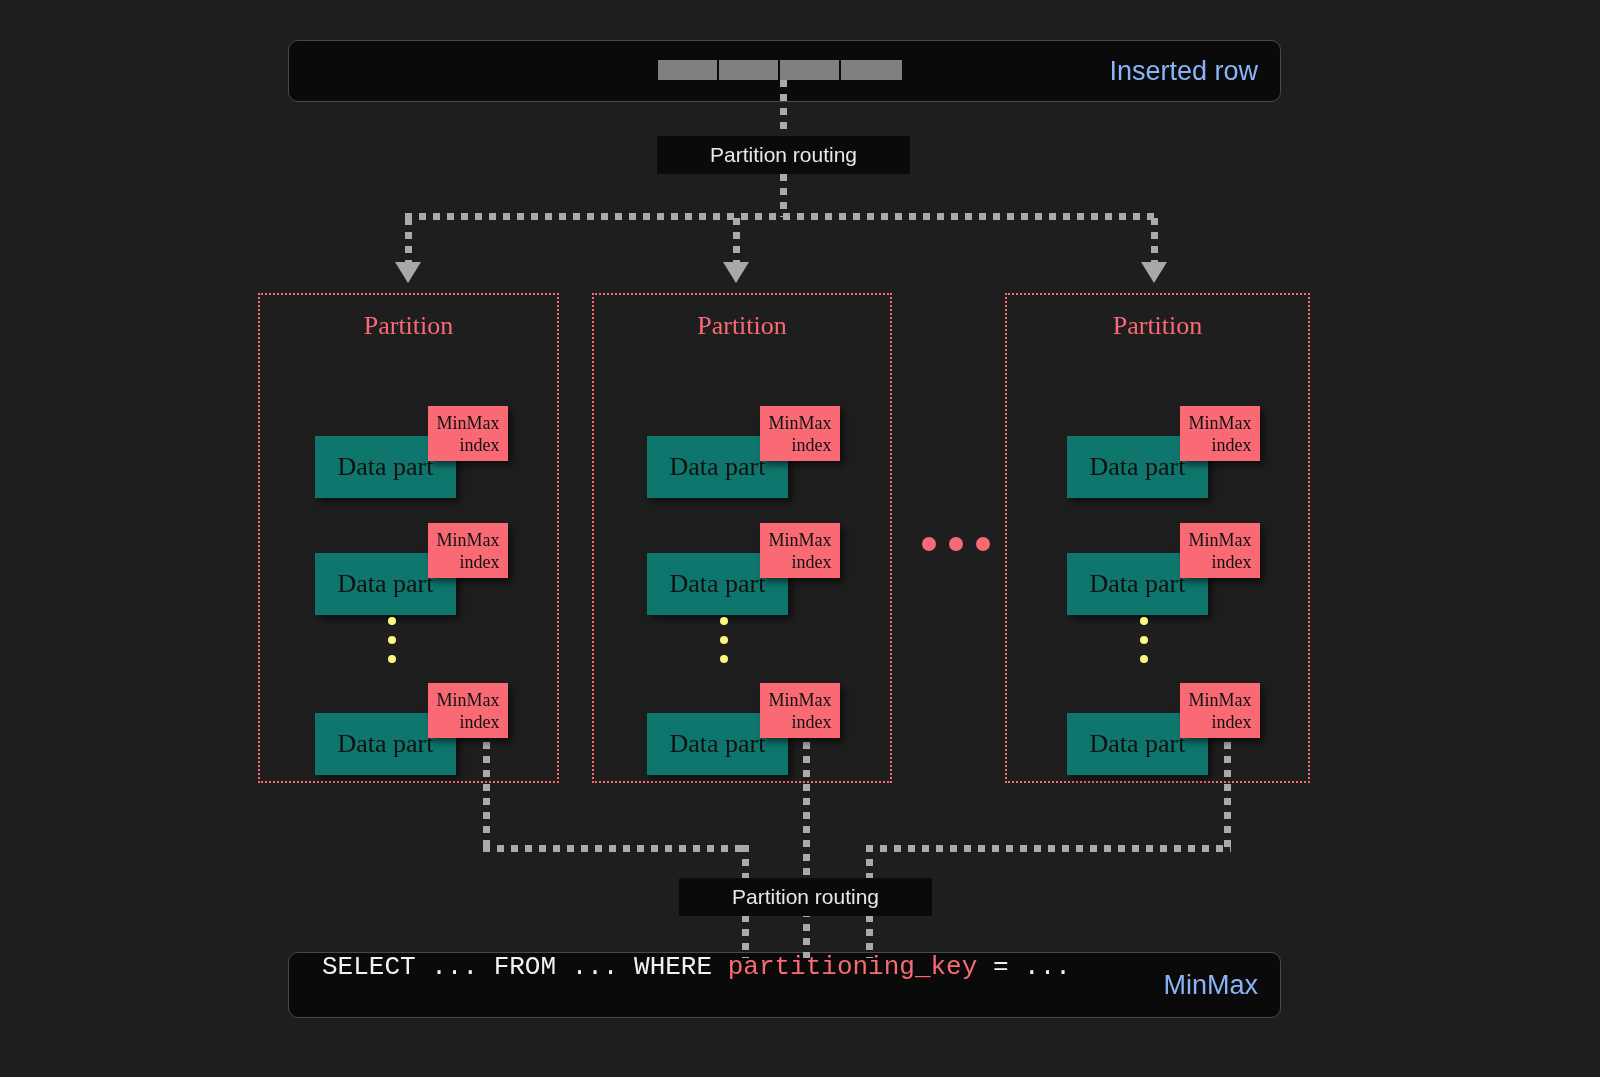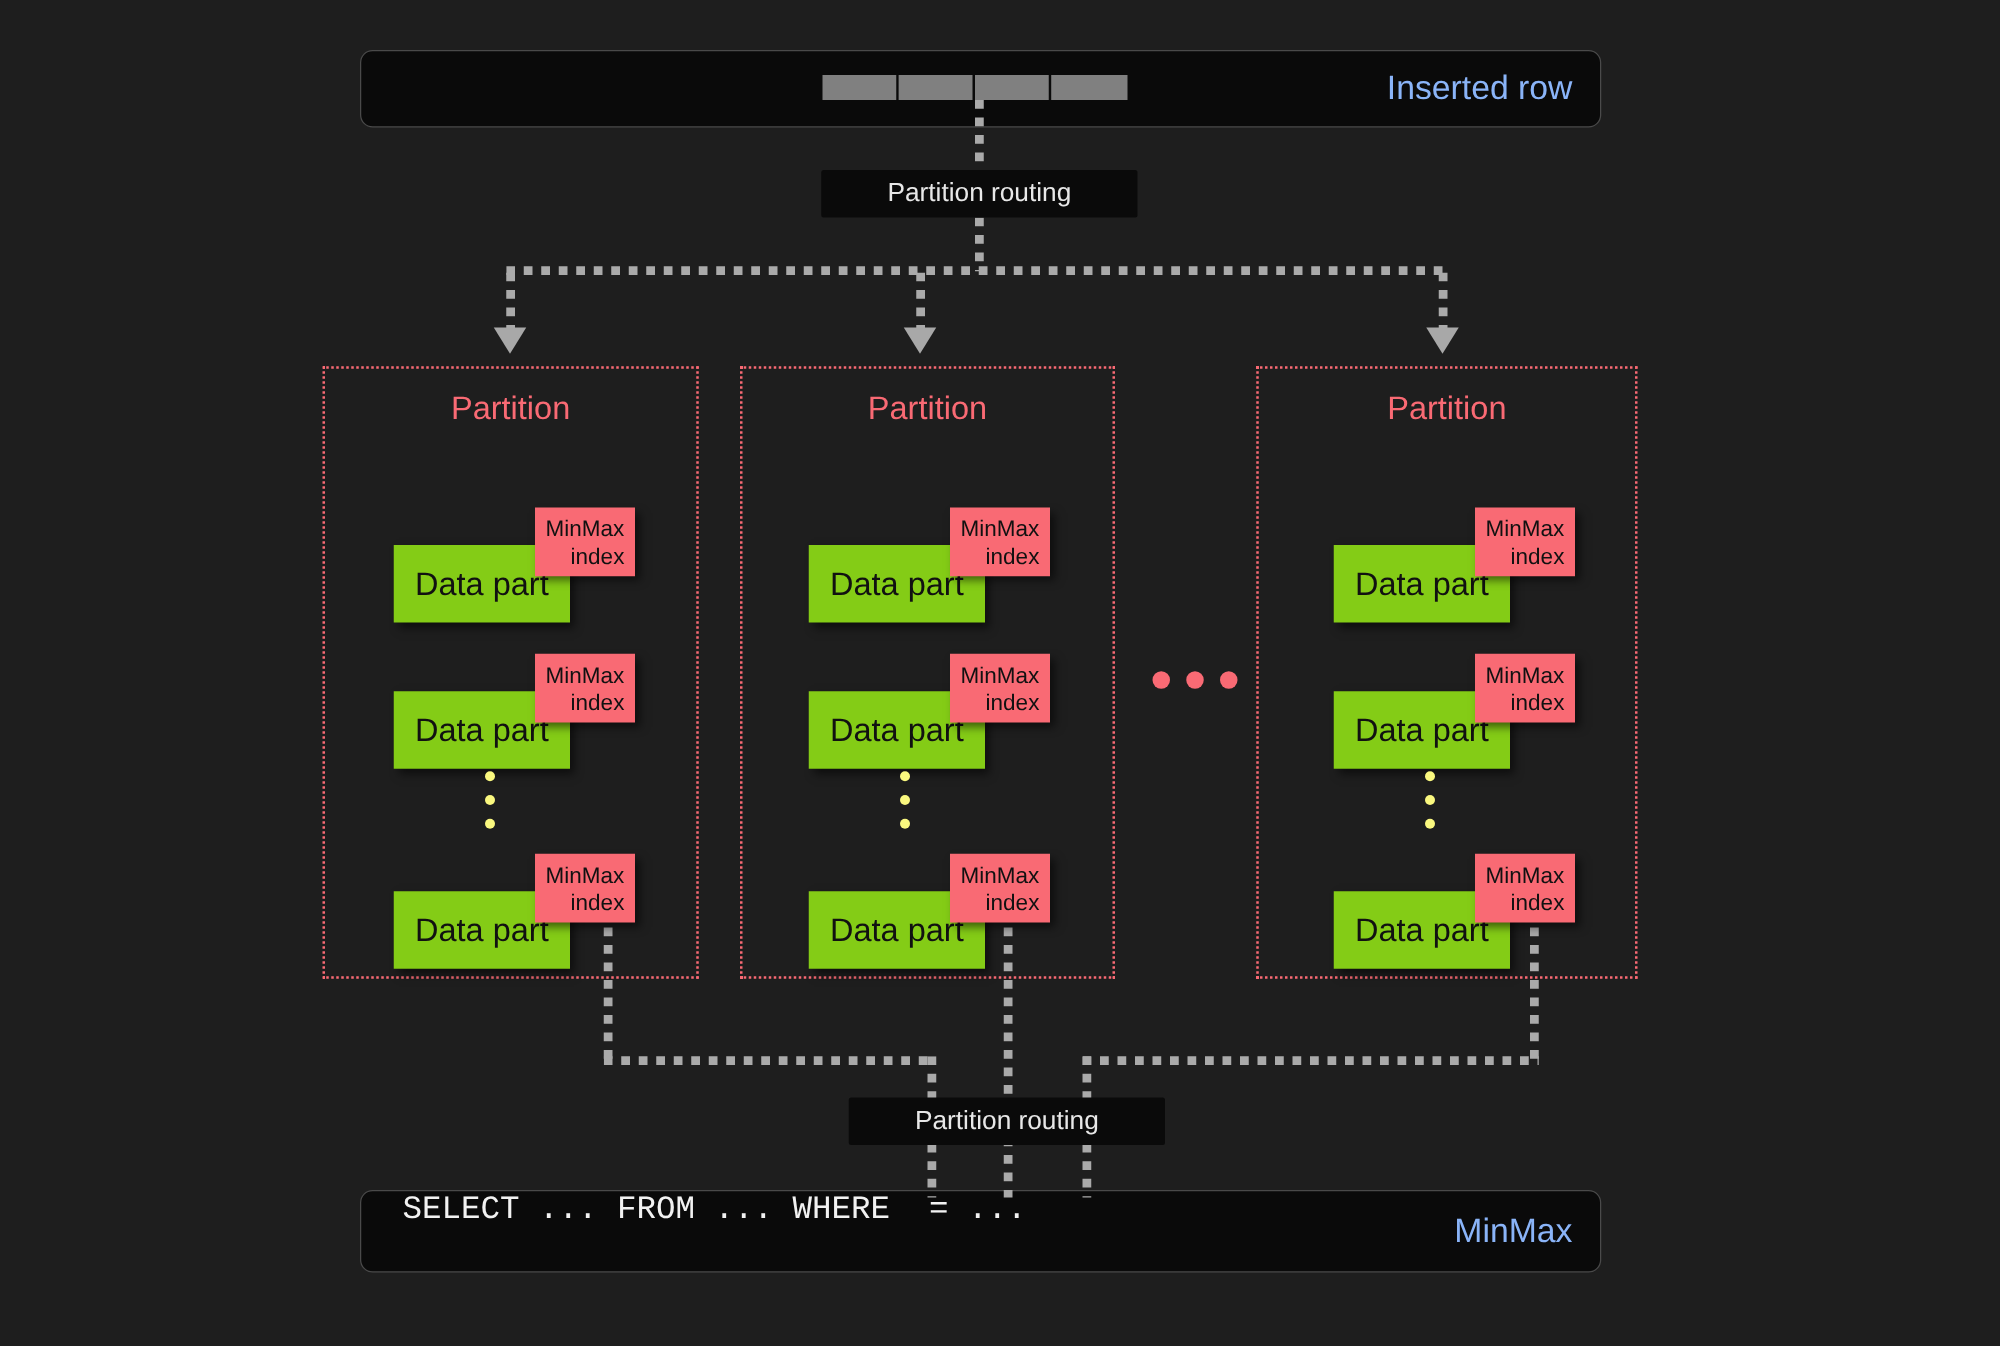--- a/index.html
+++ b/index.html
@@ -82,20 +82,21 @@
   #partition-routing { left: 657px; top: 136px; width: 253px; height: 38px; }
   #partition-pruning { left: 679px; top: 878px; width: 253px; height: 38px; }
 
   
   .partition {
     position: absolute;
     border: 2px dotted #f96a74;
     box-sizing: border-box;
     top: 293px;
     height: 490px;
+    font-family: Liberation Serif, serif;
   }
   #partition-1 { left: 258px; width: 301px; }
   #partition-2 { left: 592px; width: 300px; }
   #partition-3 { left: 1005px; width: 305px; }
 
   .partition-title {
     position: absolute;
     top: 16px; left: 0; right: 0;
     text-align: center;
     color: #f96a74;
@@ -108,21 +109,21 @@
   #partition-2 .part-group { left: 53px; }
   #partition-3 .part-group { left: 60px; }
   .pg-1 { top: 111px; }
   .pg-2 { top: 228px; }
   .pg-3 { top: 388px; }
 
   .data-part {
     position: absolute;
     left: 0; top: 30px;
     width: 141px; height: 62px;
-    background: #84cc16;
+    background: #0f766e;
     color: #111;
     font-size: 26px;
     display: flex;
     align-items: center;
     justify-content: center;
     box-shadow: 4px 4px 7px rgba(0,0,0,0.55);
     z-index: 2;
   }
   .minmax {
     position: absolute;
@@ -343,16 +344,16 @@
   <div class="hline" style="left:866px; top:845px; width:365px;"></div>
   <div class="vline" style="left:866px; top:845px; height:113px;"></div>
 
   <div class="pill" id="partition-pruning">Partition routing</div>
 
   <div class="barbox" id="query-bar">
     <span class="bar-label">MinMax</span>
   </div>
 
   <div id="query-text">
-    <span>SELECT ... FROM ... WHERE </span><span> = ...</span>
+    <span>SELECT ... FROM ... WHERE </span><span class="kw">partitioning_key</span><span> = ...</span>
   </div>
 
 </div>
 
 </body></html>

